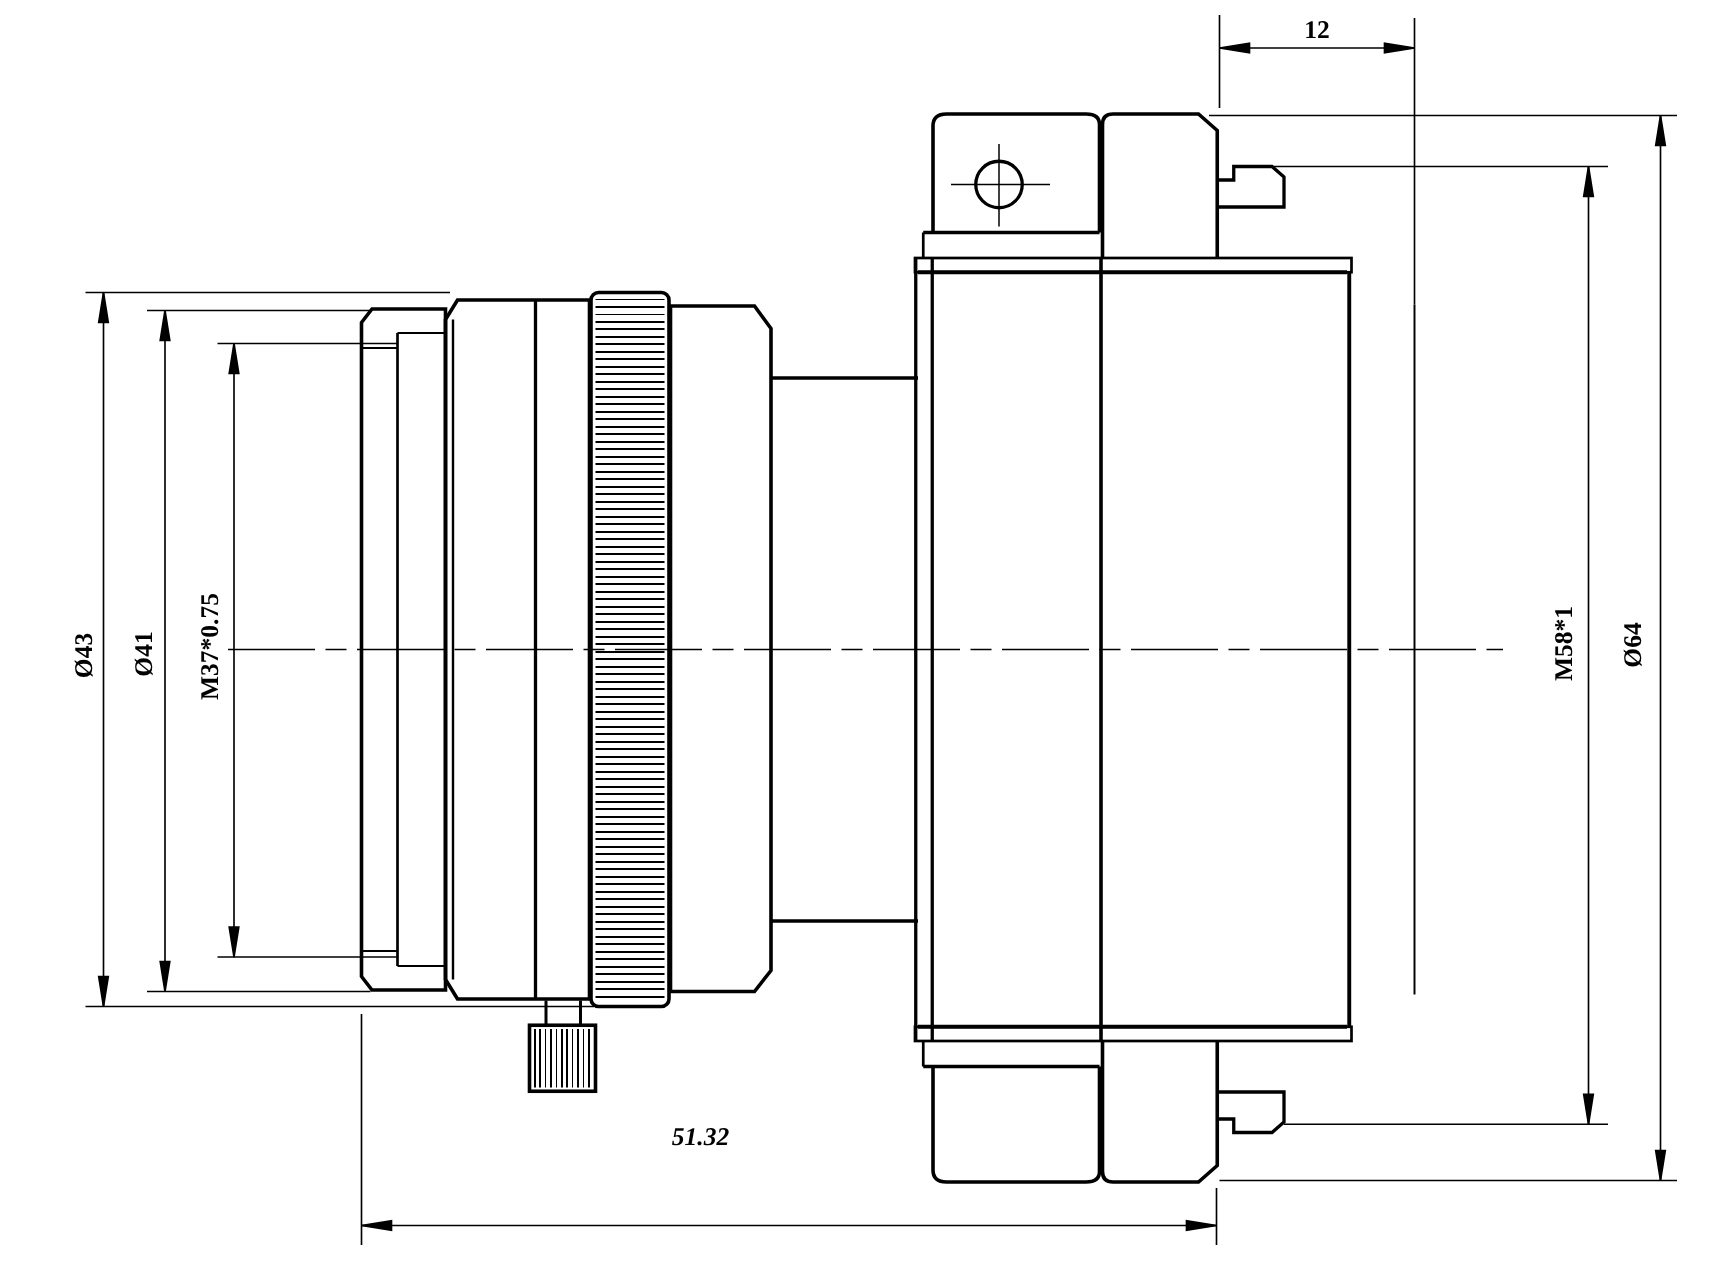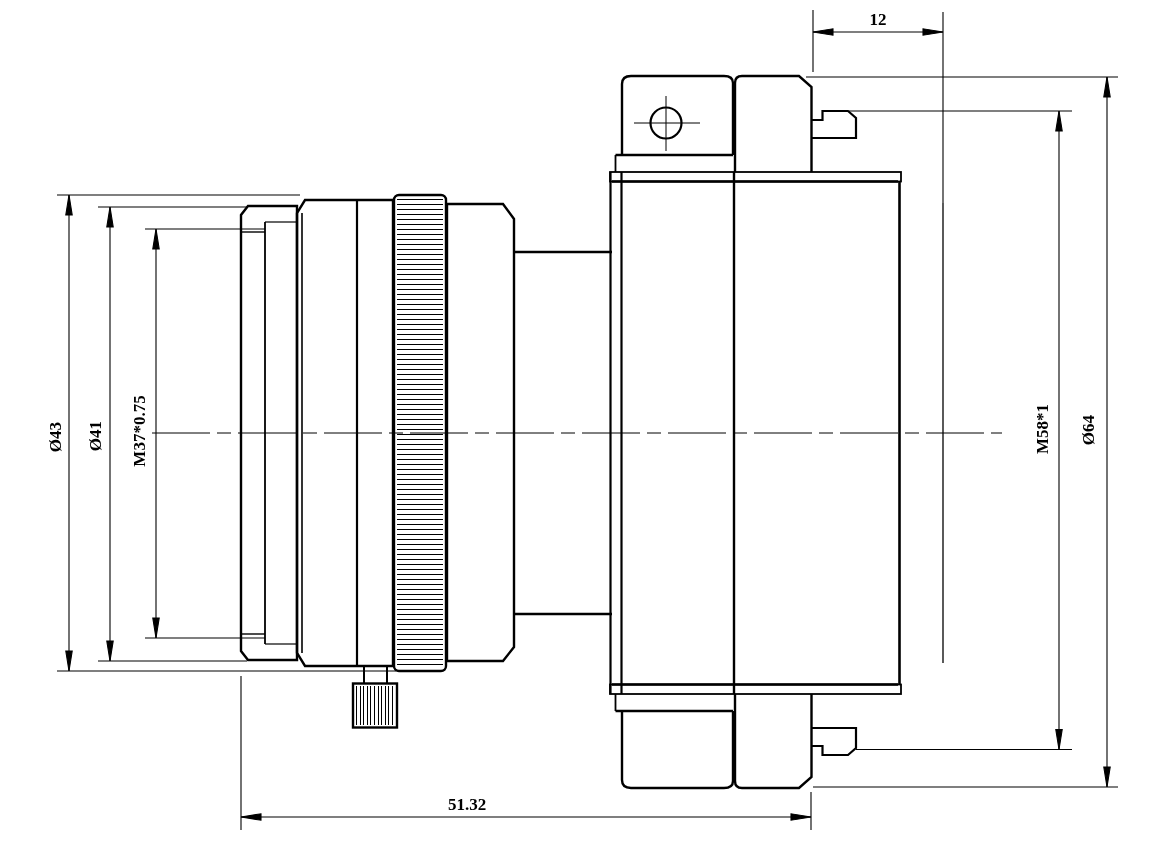--- a/index.html
+++ b/index.html
@@ -166,15 +166,15 @@
       </g>
     </g>
   </svg>
 
   <div class="dim-label vlabel" style="left:6px;top:427px;width:100px;">Ø43</div>
   <div class="dim-label vlabel" style="left:46px;top:426px;width:100px;">Ø41</div>
   <div class="dim-label vlabel" style="left:85px;top:421px;width:110px;">M37*0.75</div>
   <div class="dim-label vlabel" style="left:993px;top:419px;width:100px;">M58*1</div>
   <div class="dim-label vlabel" style="left:1039px;top:420px;width:100px;">Ø64</div>
   <div class="dim-label" style="left:848px;top:10px;width:60px;">12</div>
-  <div class="dim-label" style="left:427px;top:795px;width:80px;">51.32</div>
+  <div class="dim-label" style="left:427px;top:748px;width:80px;font-style:italic;">51.32</div>
 
 </div>
 
 </body></html>

